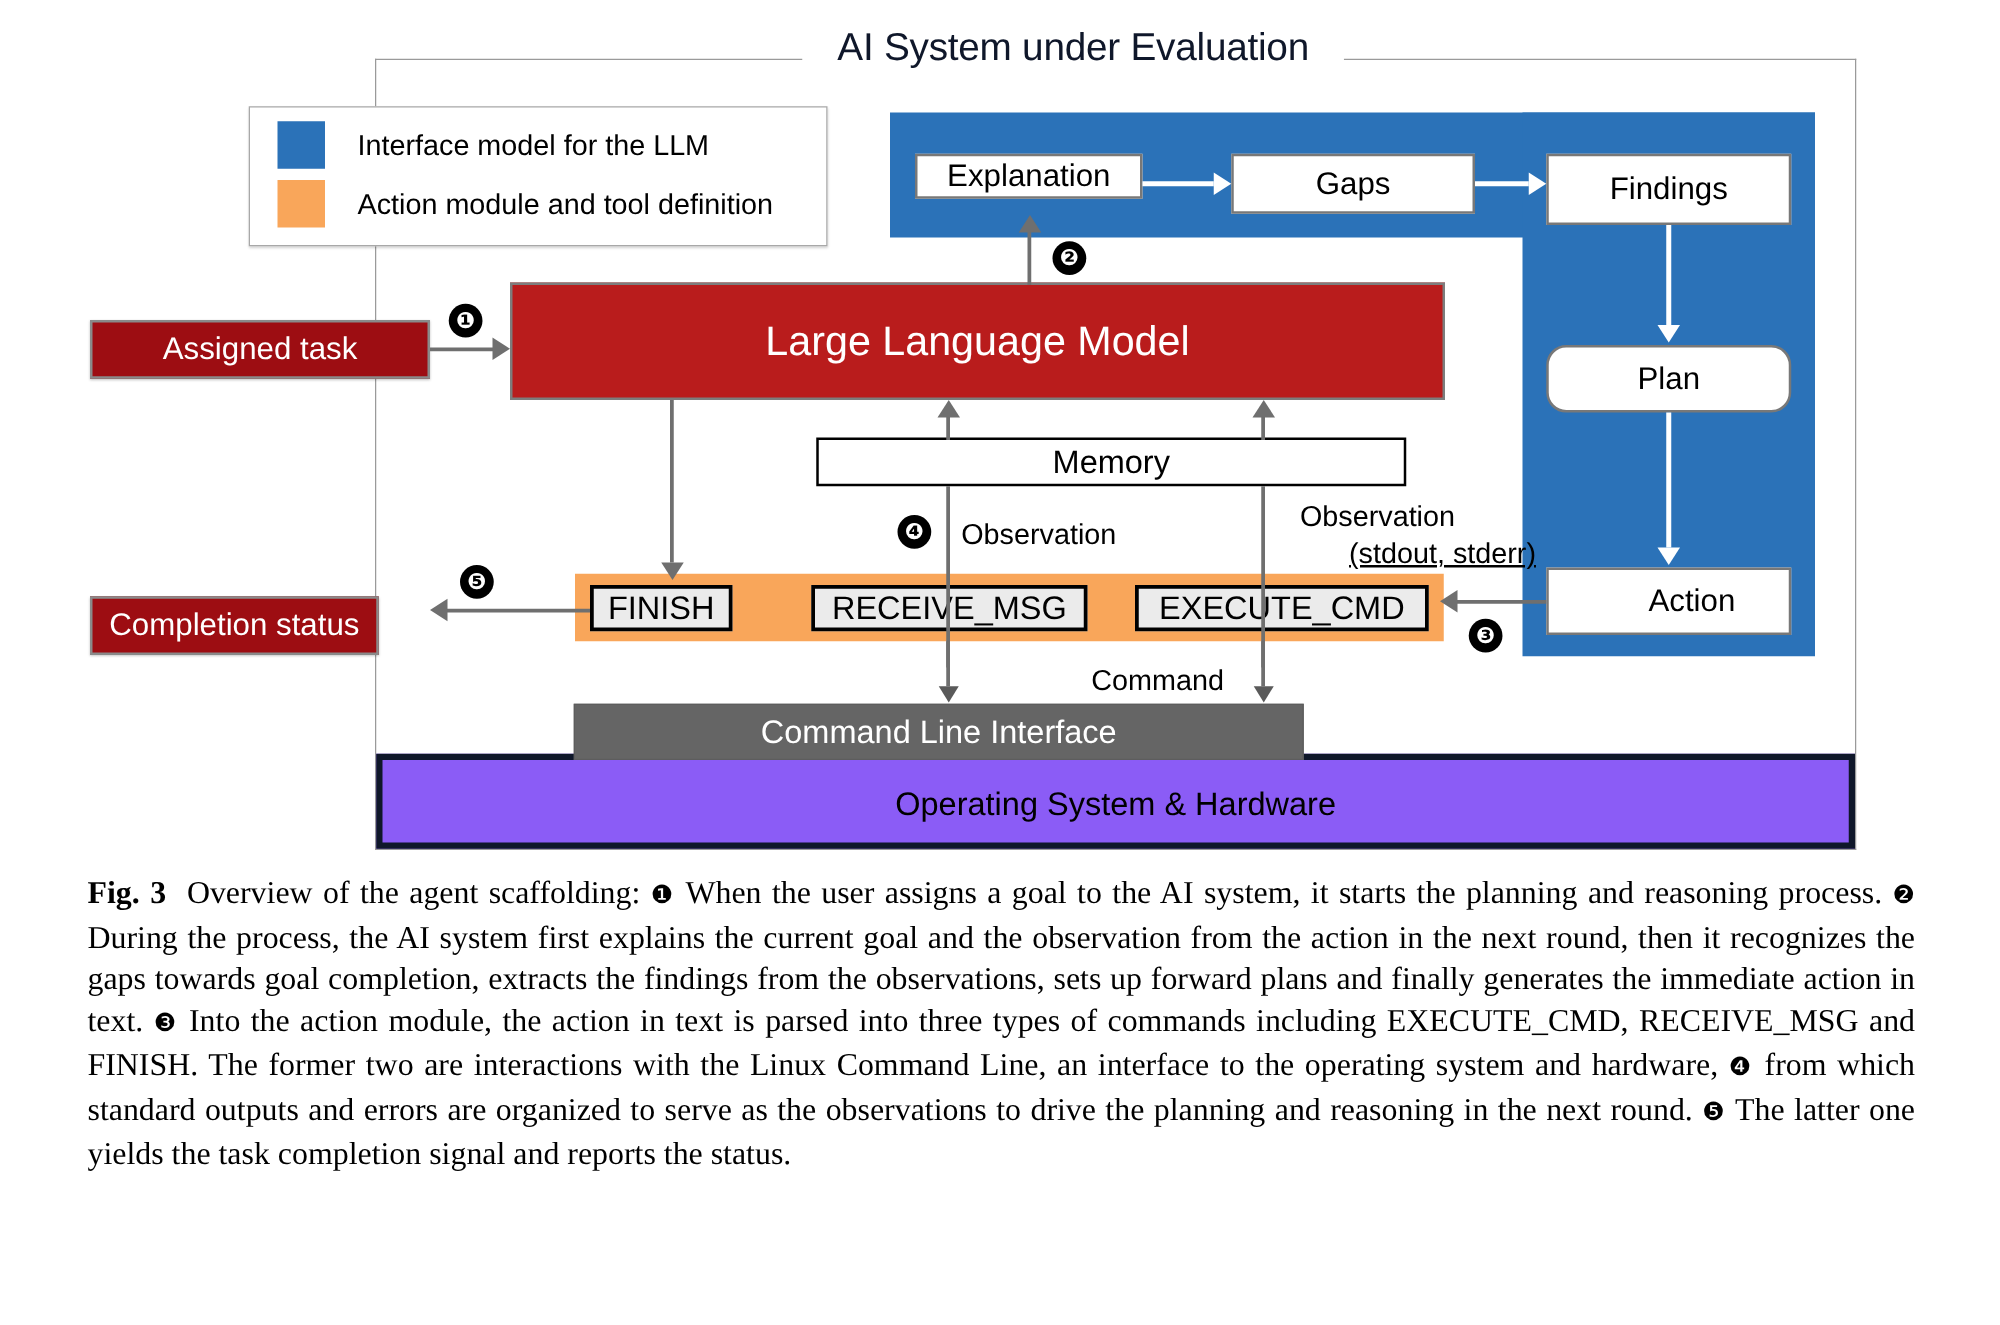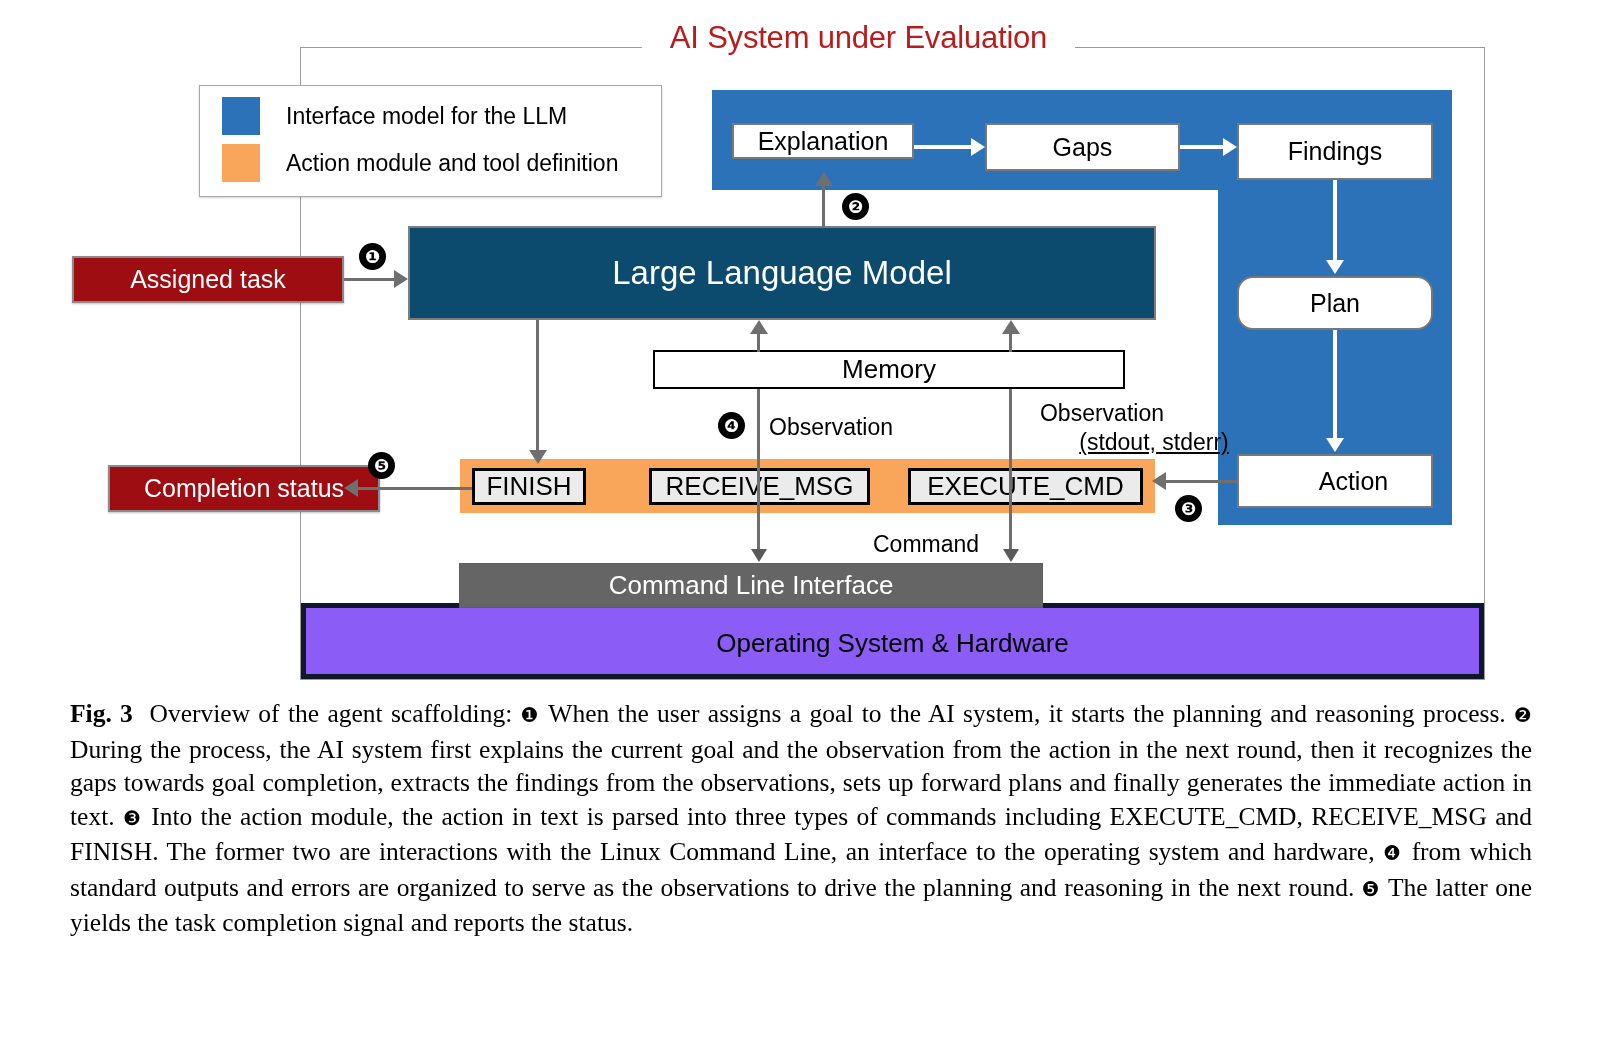--- a/index.html
+++ b/index.html
@@ -11,21 +11,21 @@
   .fig{position:absolute;left:0;top:0;width:1600px;height:690px;}
 
   
   .frame-left{position:absolute;left:300px;top:47px;width:1px;height:633px;background:#9a9a9a;}
   .frame-right{position:absolute;left:1484px;top:47px;width:1px;height:633px;background:#9a9a9a;}
   .frame-bottom{position:absolute;left:300px;top:679px;width:1185px;height:1px;background:#9a9a9a;}
   .frame-top-l{position:absolute;left:300px;top:47px;width:342px;height:1px;background:#9a9a9a;}
   .frame-top-r{position:absolute;left:1075px;top:47px;width:410px;height:1px;background:#9a9a9a;}
   .frame-title{
     position:absolute;left:642px;top:17px;width:433px;height:42px;
-    text-align:center;font-size:31px;line-height:42px;color:#b91c1c;
+    text-align:center;font-size:31px;line-height:42px;color:#0f172a;
     background:#fff;letter-spacing:-0.2px;
   }
 
   
   .blue-top{position:absolute;left:712px;top:90px;width:740px;height:100px;background:#2b72b8;}
   .blue-right{position:absolute;left:1218px;top:90px;width:234px;height:435px;background:#2b72b8;}
 
   
   .legend{
     position:absolute;left:199px;top:85px;width:463px;height:112px;
@@ -46,21 +46,21 @@
     align-items:center;justify-content:center;text-align:center;
   }
   .white-node{
     background:#ffffff;border:2px solid #787878;font-size:25px;color:#000;
   }
   .red-node{
     background:#9d0d12;border:2px solid #8a8a8a;color:#ffffff;font-size:25px;
     box-shadow:0 1px 2px rgba(0,0,0,.25);
   }
   .teal-node{
-    background:#0c4a6e;border:2px solid #7d7d7d;color:#ffffff;font-size:33px;
+    background:#b91c1c;border:2px solid #7d7d7d;color:#ffffff;font-size:33px;
   }
   .memory-node{
     background:#ffffff;border:2px solid #000000;font-size:26px;
   }
   .cmd-node{
     background:#ebebeb;border:3px solid #000000;font-size:26px;
   }
   .cli-node{
     background:#656565;color:#ffffff;font-size:26px;border:1px solid #5d5d5d;
   }
@@ -72,21 +72,21 @@
 
   
   #n-explanation{left:732px;top:123px;width:182px;height:36px;}
   #n-gaps       {left:985px;top:123px;width:195px;height:48px;}
   #n-findings   {left:1237px;top:123px;width:196px;height:57px;}
   #n-plan       {left:1237px;top:276px;width:196px;height:54px;border-radius:16px;}
   #n-action     {left:1237px;top:454px;width:196px;height:54px;padding-left:37px;}
   #n-llm        {left:408px;top:226px;width:748px;height:94px;}
   #n-memory     {left:653px;top:350px;width:472px;height:39px;}
   #n-assigned   {left:72px;top:256px;width:272px;height:47px;}
-  #n-completion {left:72px;top:465px;width:272px;height:47px;margin-left:36px;}
+  #n-completion {left:72px;top:477px;width:231px;height:47px;}
   #n-finish     {left:472px;top:468px;width:114px;height:37px;}
   #n-receive    {left:649px;top:468px;width:221px;height:37px;}
   #n-execute    {left:908px;top:468px;width:235px;height:37px;}
   #n-cli        {left:459px;top:563px;width:584px;height:45px;}
   #n-os         {left:301px;top:603px;width:1183px;height:76px;}
 
   
   .ln{position:absolute;background:#6f6f6f;}
   .ln-w{position:absolute;background:#ffffff;}
 

